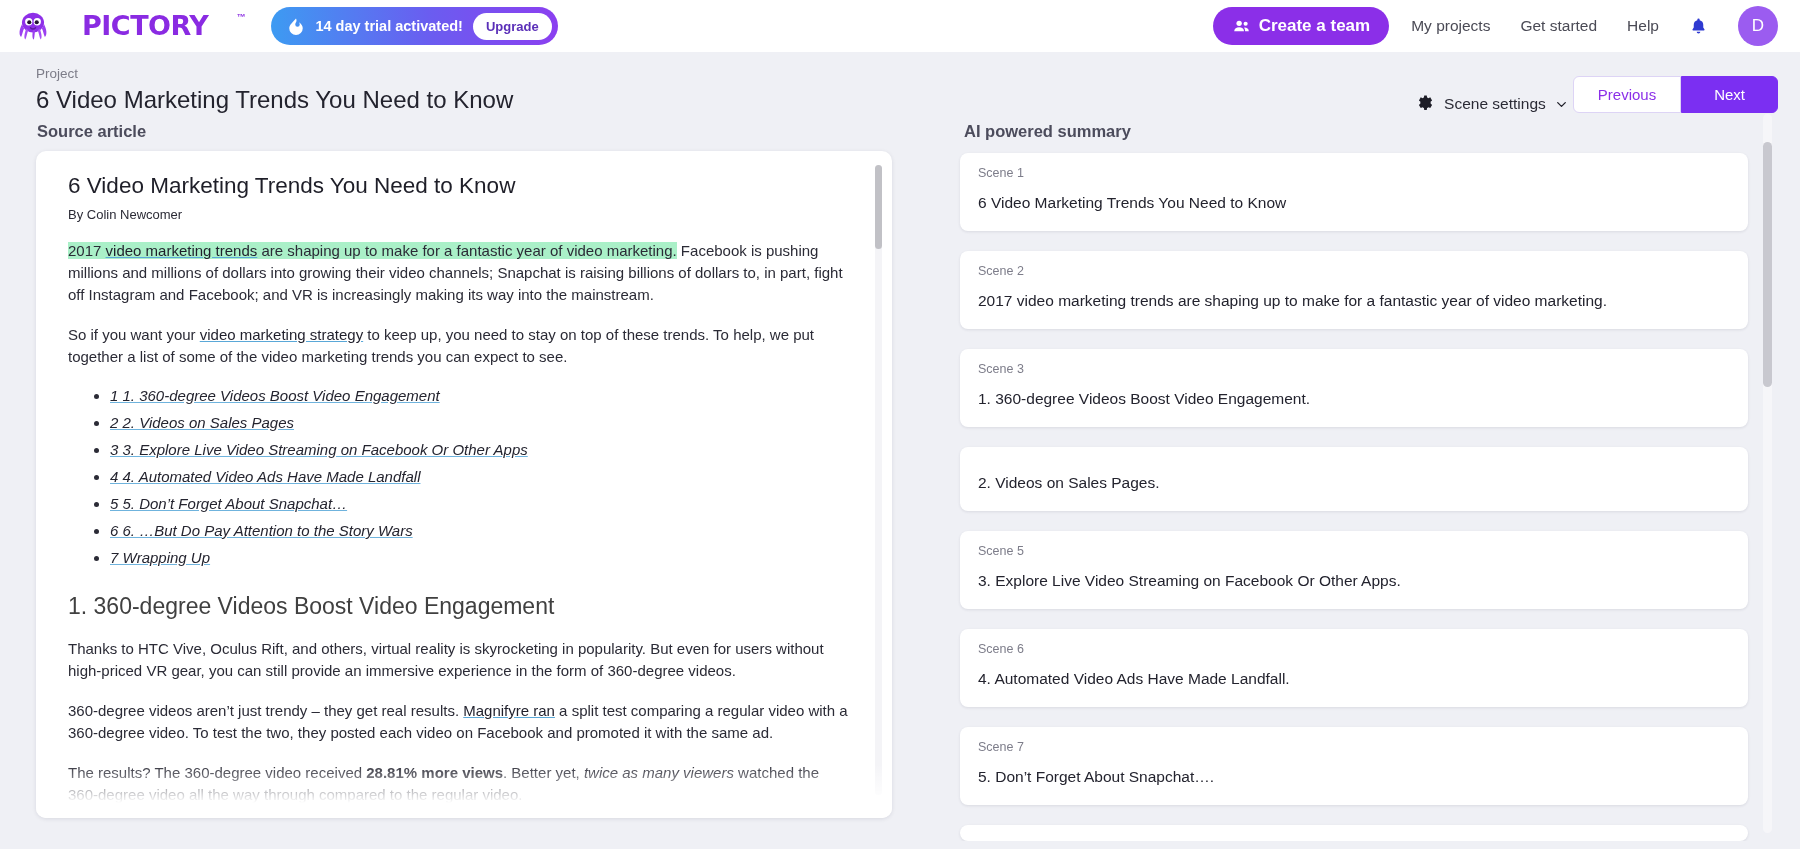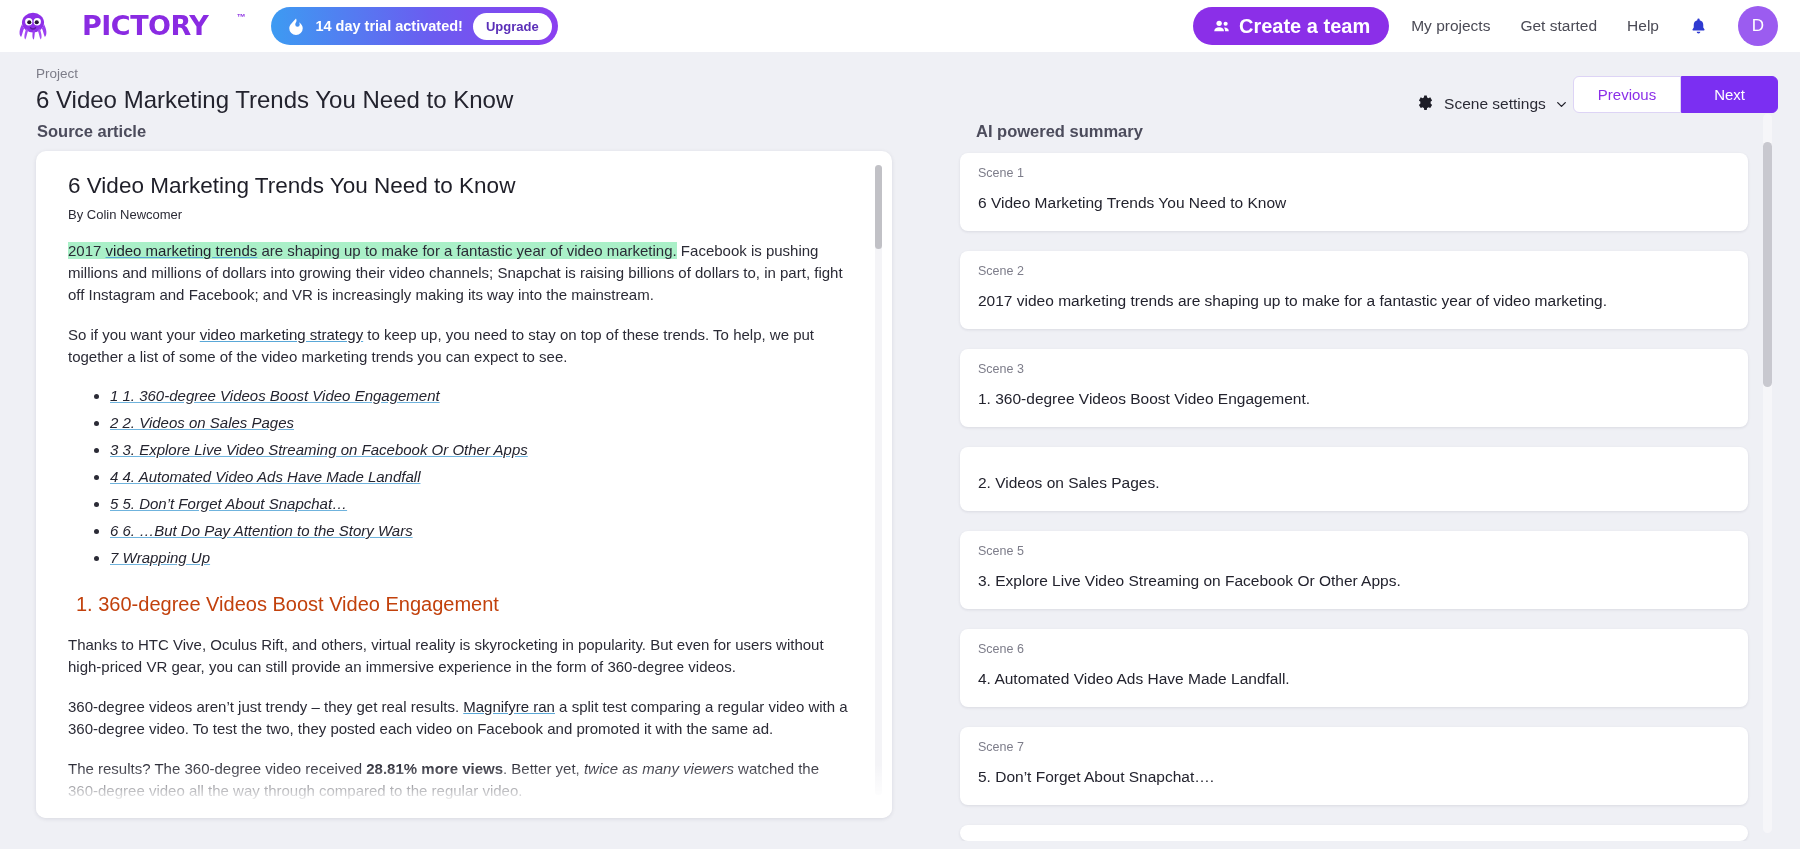--- a/index.html
+++ b/index.html
@@ -43,21 +43,21 @@
     font-family: "Liberation Sans", sans-serif;
   }
 
   .nav-right {
     margin-left: auto; display: flex; align-items: center; gap: 0;
   }
   .create-team-btn {
     display: flex; align-items: center; gap: 8px;
     background: #8b2fe8; color: #fff; border: none;
     border-radius: 20px; height: 38px; padding: 0 19px;
-    font-size: 20px; font-weight: bold; cursor: pointer;
+    font-size: 17px; font-weight: bold; cursor: pointer;
     font-family: "Liberation Sans", sans-serif;
     margin-right: 22px;
   }
   .team-icon { width: 19px; height: 19px; display: block; }
   .nav-link {
     font-size: 15.5px; color: #4a4a55; cursor: pointer;
     margin-right: 30px; white-space: nowrap;
   }
   .bell-btn { cursor: pointer; margin-right: 30px; display: flex; }
   .bell-icon { width: 19px; height: 22px; display: block; }
@@ -106,21 +106,21 @@
   .main {
     display: flex; padding: 0 22px 0 22px; gap: 0;
     height: calc(849px - 52px - 75px);
   }
   .col-left { width: 870px; padding-left: 14px; }
   .col-right { flex: 1; padding-left: 64px; position: relative; }
   .col-label {
     font-size: 16.5px; color: #4c4c5c; font-weight: bold;
     margin: 8px 0 10px 1px;
   }
-  .col-right .col-label { margin-left: 20px; }
+  .col-right .col-label { margin-left: 8px; }
 
   
   .article-card {
     background: #fff; border-radius: 10px;
     box-shadow: 0 1px 4px rgba(20,20,50,0.10);
     height: 667px; position: relative; overflow: hidden;
     padding: 22px 18px 0 32px;
   }
   .article-scroll {
     height: 100%; overflow: hidden; padding-right: 26px;
@@ -131,21 +131,21 @@
     font-size: 15px; color: #2b2b36; line-height: 22px; margin-top: 18px;
   }
   .hl { background: #aaf0c8; }
   .lnk { color: #1f1f2b; text-decoration: underline; text-decoration-color: #5aa8d8; }
   .art-ul { margin: 16px 0 0 42px; font-style: italic; }
   .art-ul li {
     font-size: 15px; line-height: 23px; color: #2b2b36;
     margin-bottom: 4px;
   }
   .art-ul li a { color: #24242f; text-decoration: underline; text-decoration-color: #6fb3dd; }
-  .art-h2 { font-size: 20px; color: #c2410c; font-weight: normal; margin-top: 24px; margin-left: 8px; }
+  .art-h2 { font-size: 23px; color: #404040; font-weight: normal; margin-top: 24px; }
   .art-b { font-weight: bold; }
   .art-i { font-style: italic; }
 
   
   .card-sb-track {
     position: absolute; top: 14px; right: 10px;
     width: 7px; height: 630px;
     background: #f4f4f7; border-radius: 4px;
   }
   .card-sb-thumb {

